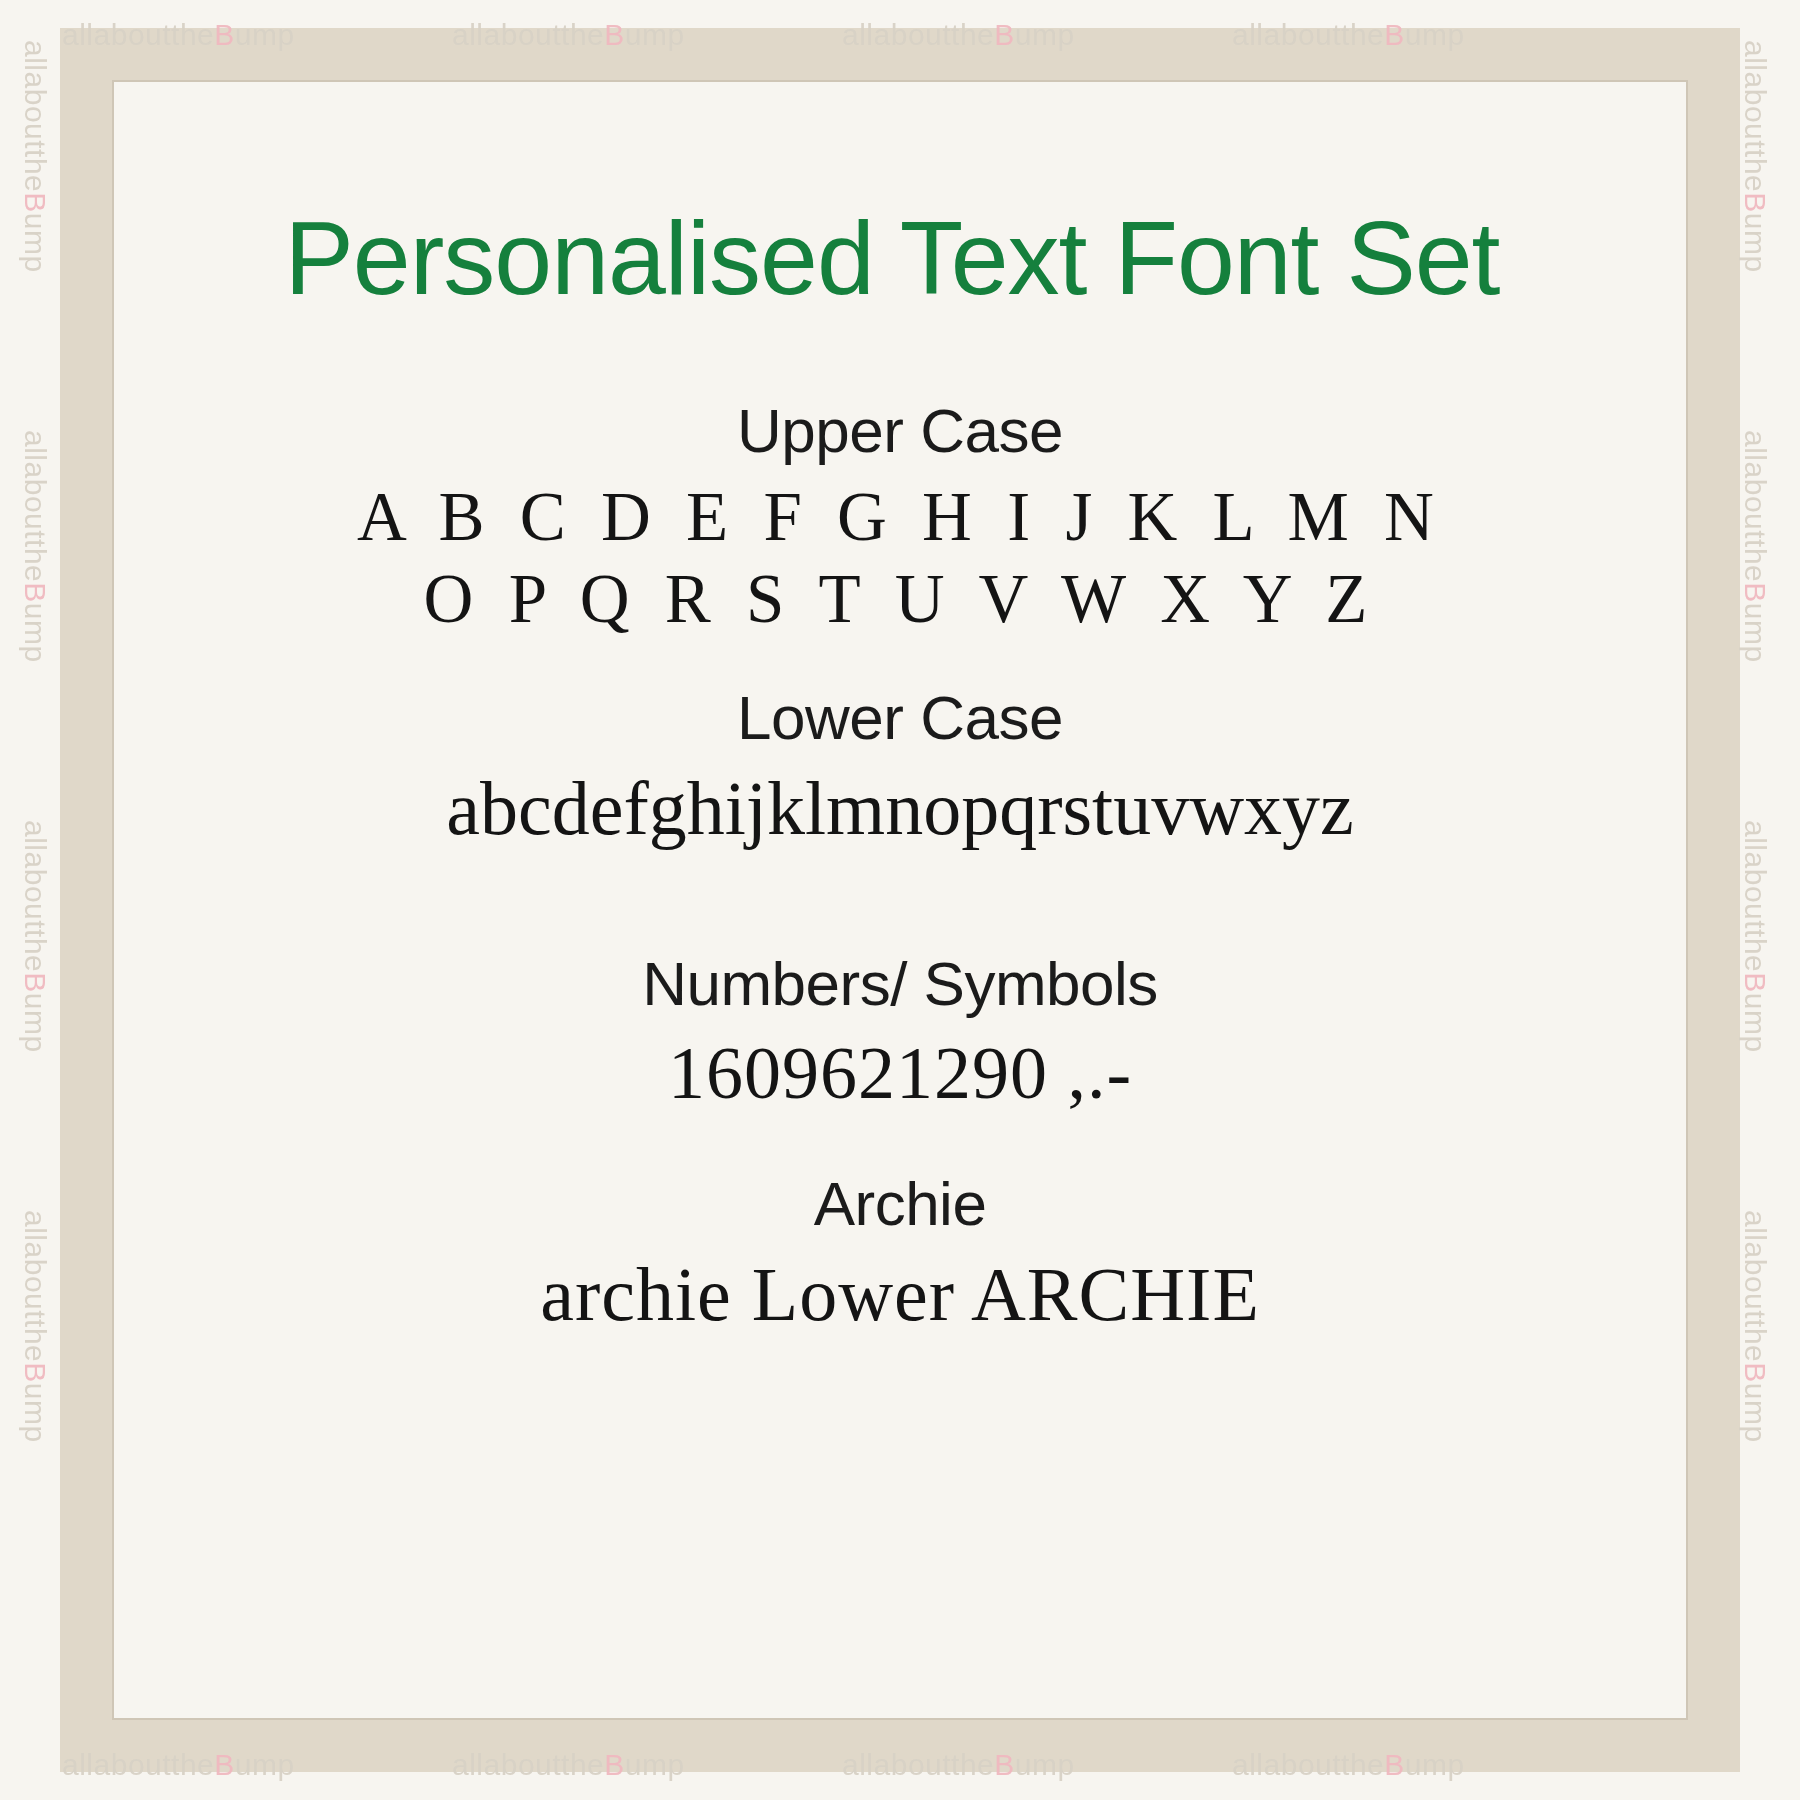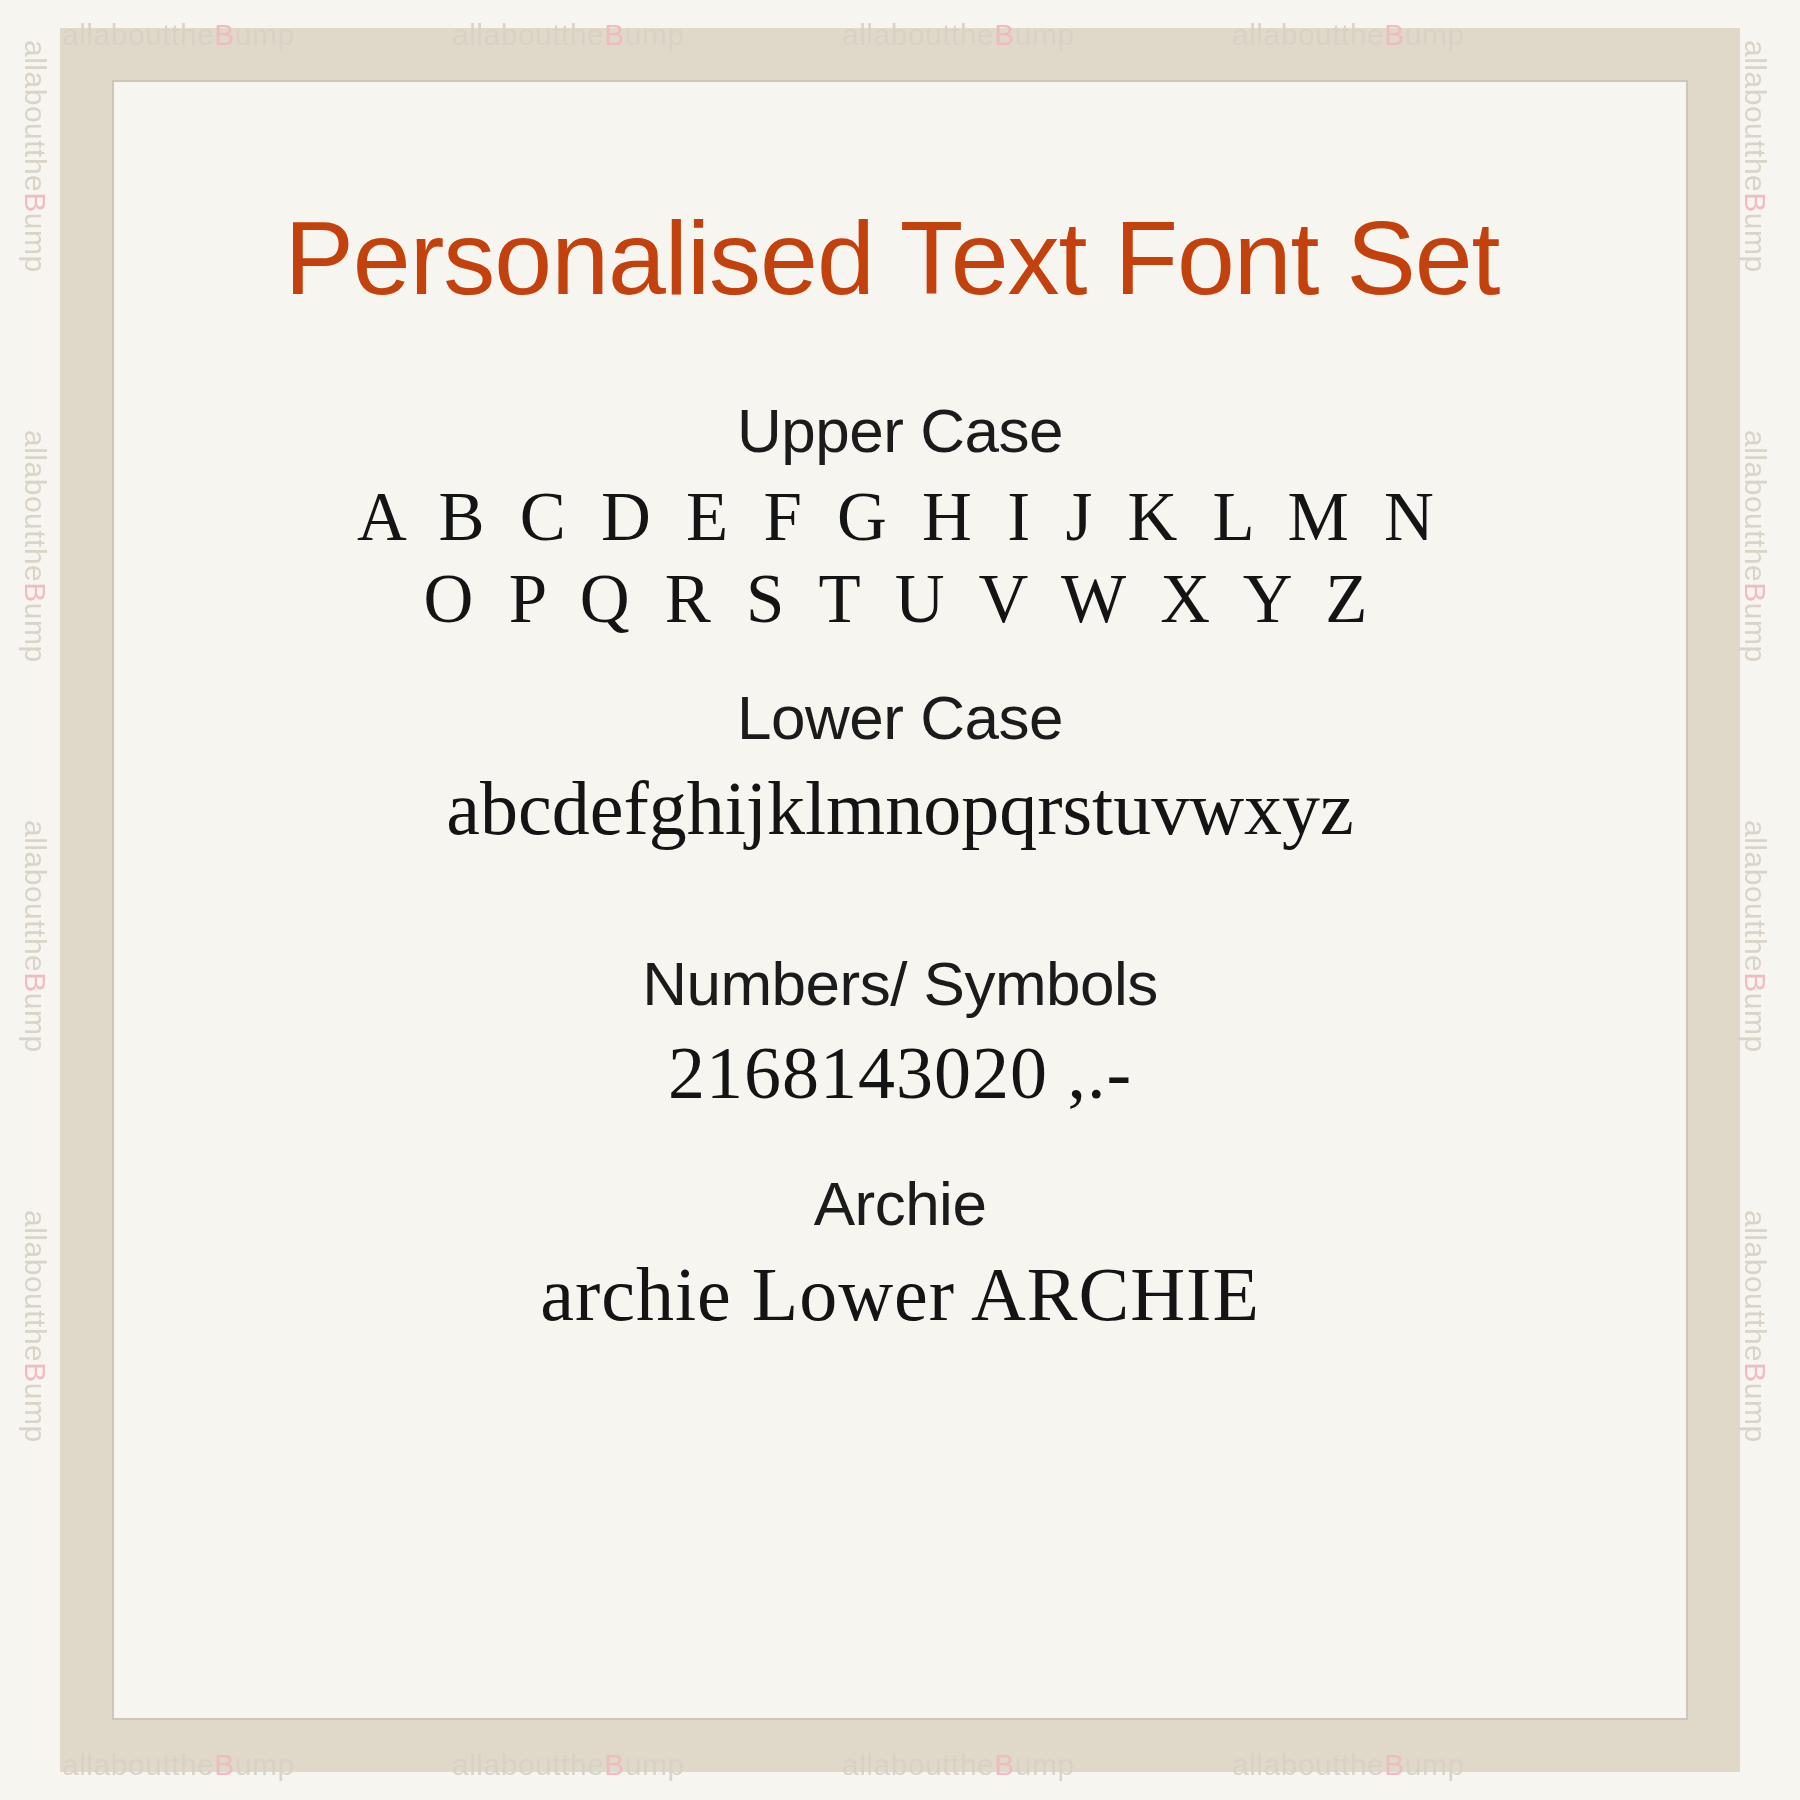--- a/index.html
+++ b/index.html
@@ -69,21 +69,21 @@
     flex-direction: column;
     align-items: center;
     padding-top: 122px;
   }
 
   
   .title {
     font-family: "Liberation Sans", sans-serif;
     font-size: 104px;
     font-weight: 400;
-    color: #c2410c;
+    color: #15803d;
     letter-spacing: -1px;
     line-height: 1.05;
     margin: 0 16px 84px 0;
   }
   .section {
     width: 100%;
     text-align: center;
   }
   .section-label {
     font-family: "Liberation Sans", sans-serif;
@@ -136,21 +136,21 @@
       <div class="serif-line upper-line">O P Q R S T U V W X Y Z</div>
     </div>
 
     <div class="section sp-lower">
       <div class="section-label">Lower Case</div>
       <div class="serif-line lower-line">abcdefghijklmnopqrstuvwxyz</div>
     </div>
 
     <div class="section sp-numbers">
       <div class="section-label">Numbers/ Symbols</div>
-      <div class="serif-line numbers-line">2168143020 ,.-</div>
+      <div class="serif-line numbers-line">1609621290 ,.-</div>
     </div>
 
     <div class="section">
       <div class="section-label">Archie</div>
       <div class="serif-line example-line">archie Lower ARCHIE</div>
     </div>
 
   </div>
 </div>
 

